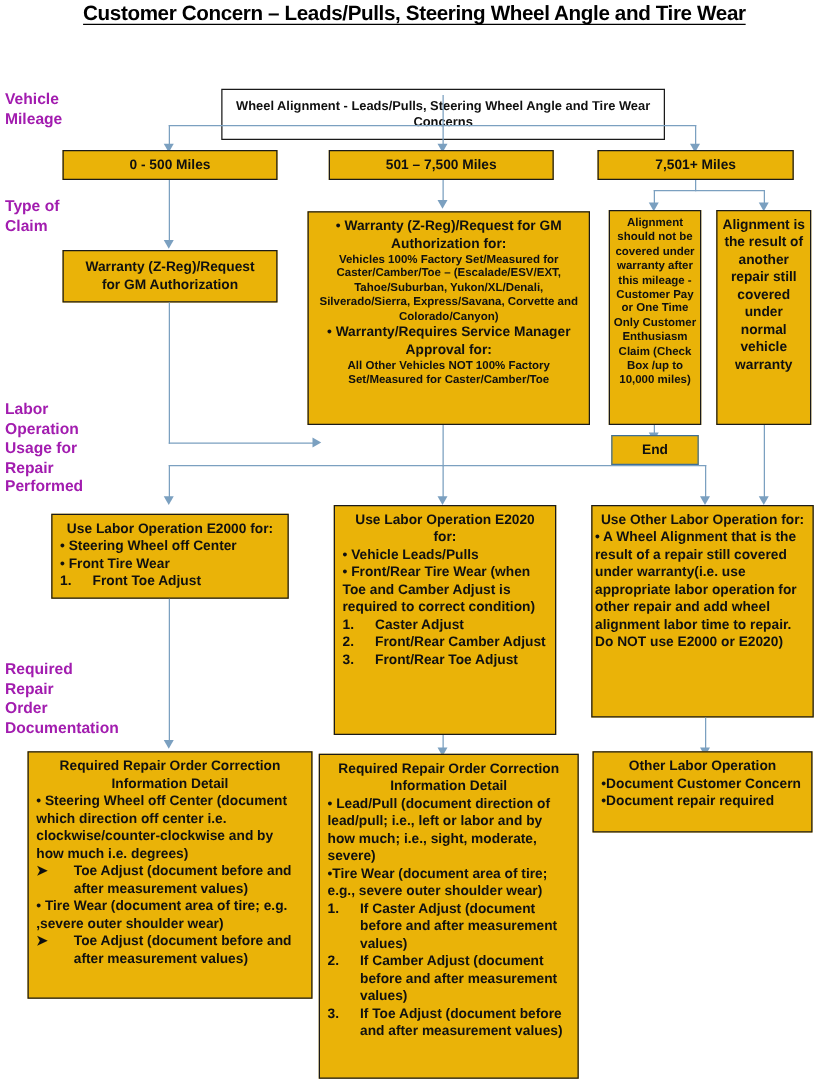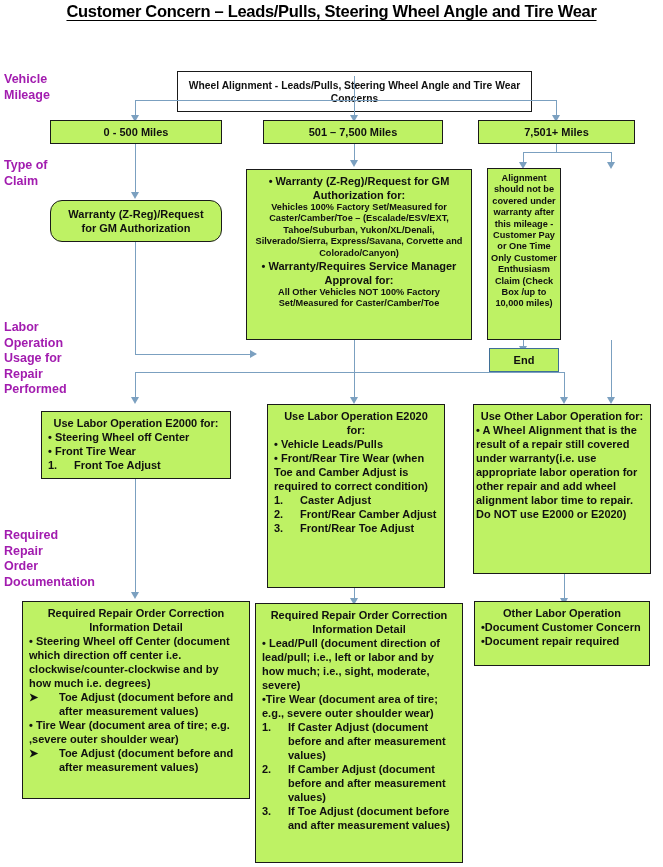--- a/index.html
+++ b/index.html
@@ -38,21 +38,21 @@
     font-weight: bold;
     line-height: 15.5px;
     color: #a21caf;
     white-space: pre-line;
   }
   
   .box {
     position: absolute;
     box-sizing: border-box;
     border: 1.3px solid #1a1a1a;
-    background: #bef264;
+    background: #eab308;
     font-size: 10px;
     line-height: 12.6px;
     color: #101010;
     padding: 2px 3px;
     overflow: hidden;
   }
   .box.white {
     background: #ffffff;
   }
   .box.thin {
@@ -148,36 +148,39 @@
   <div class="ln v" style="left:354px; top:144px; height:20px;"></div>
   <div class="arw" style="left:350px; top:160px;"></div>
 
   <div class="ln h" style="left:523px; top:152px; width:89px;"></div>
   <div class="ln v" style="left:556px; top:144px; height:9px;"></div>
   <div class="ln v" style="left:523px; top:152px; height:14px;"></div>
   <div class="ln v" style="left:611px; top:152px; height:14px;"></div>
   <div class="arw" style="left:519px; top:162px;"></div>
   <div class="arw" style="left:607px; top:162px;"></div>
 
-  <div class="box ctr bold lg" style="left:50px; top:200px; width:172px; height:42px; display:flex; flex-direction:column; justify-content:center;border-radius:12px;">
+  <div class="box ctr bold lg" style="left:50px; top:200px; width:172px; height:42px; display:flex; flex-direction:column; justify-content:center;">
     <span>Warranty (Z-Reg)/Request</span>
     <span>for GM  Authorization</span>
   </div>
 
   <div class="box" style="left:246px; top:169px; width:226px; height:171px; padding:4px 5px;">
     <p class="ctr bold lg">• Warranty (Z-Reg)/Request for GM Authorization for:</p>
     <p class="ctr bold sm">Vehicles 100% Factory Set/Measured for Caster/Camber/Toe – (Escalade/ESV/EXT, Tahoe/Suburban, Yukon/XL/Denali, Silverado/Sierra, Express/Savana,  Corvette and Colorado/Canyon)</p>
     <p class="ctr bold lg">• Warranty/Requires Service Manager Approval for:</p>
     <p class="ctr bold sm">All Other Vehicles NOT 100% Factory Set/Measured for Caster/Camber/Toe</p>
   </div>
 
   <div class="box ctr bold sm" style="left:487px; top:168px; width:74px; height:172px; padding:4px 3px;">
     <span>Alignment should not be covered under warranty after this mileage - Customer Pay or  One Time Only Customer Enthusiasm Claim (Check Box /up to 10,000 miles)</span>
   </div>
 
+  <div class="box ctr bold lg" style="left:573px; top:168px; width:76px; height:172px; padding:4px 3px;">
+    <span>Alignment is the result of another repair still covered under normal vehicle warranty</span>
+  </div>
 
   <div class="ln v" style="left:523px; top:340px; height:8px;"></div>
   <div class="arw" style="left:519px; top:346px;"></div>
   <div class="box thin ctr bold lg" style="left:489px; top:348px; width:70px; height:24px; display:flex; align-items:center; justify-content:center;">
     <span>End</span>
   </div>
 
   <div class="ln v" style="left:135px; top:242px; height:113px;"></div>
   <div class="ln h" style="left:135px; top:354px; width:119px;"></div>
   <div class="arw right" style="left:250px; top:350px;"></div>

